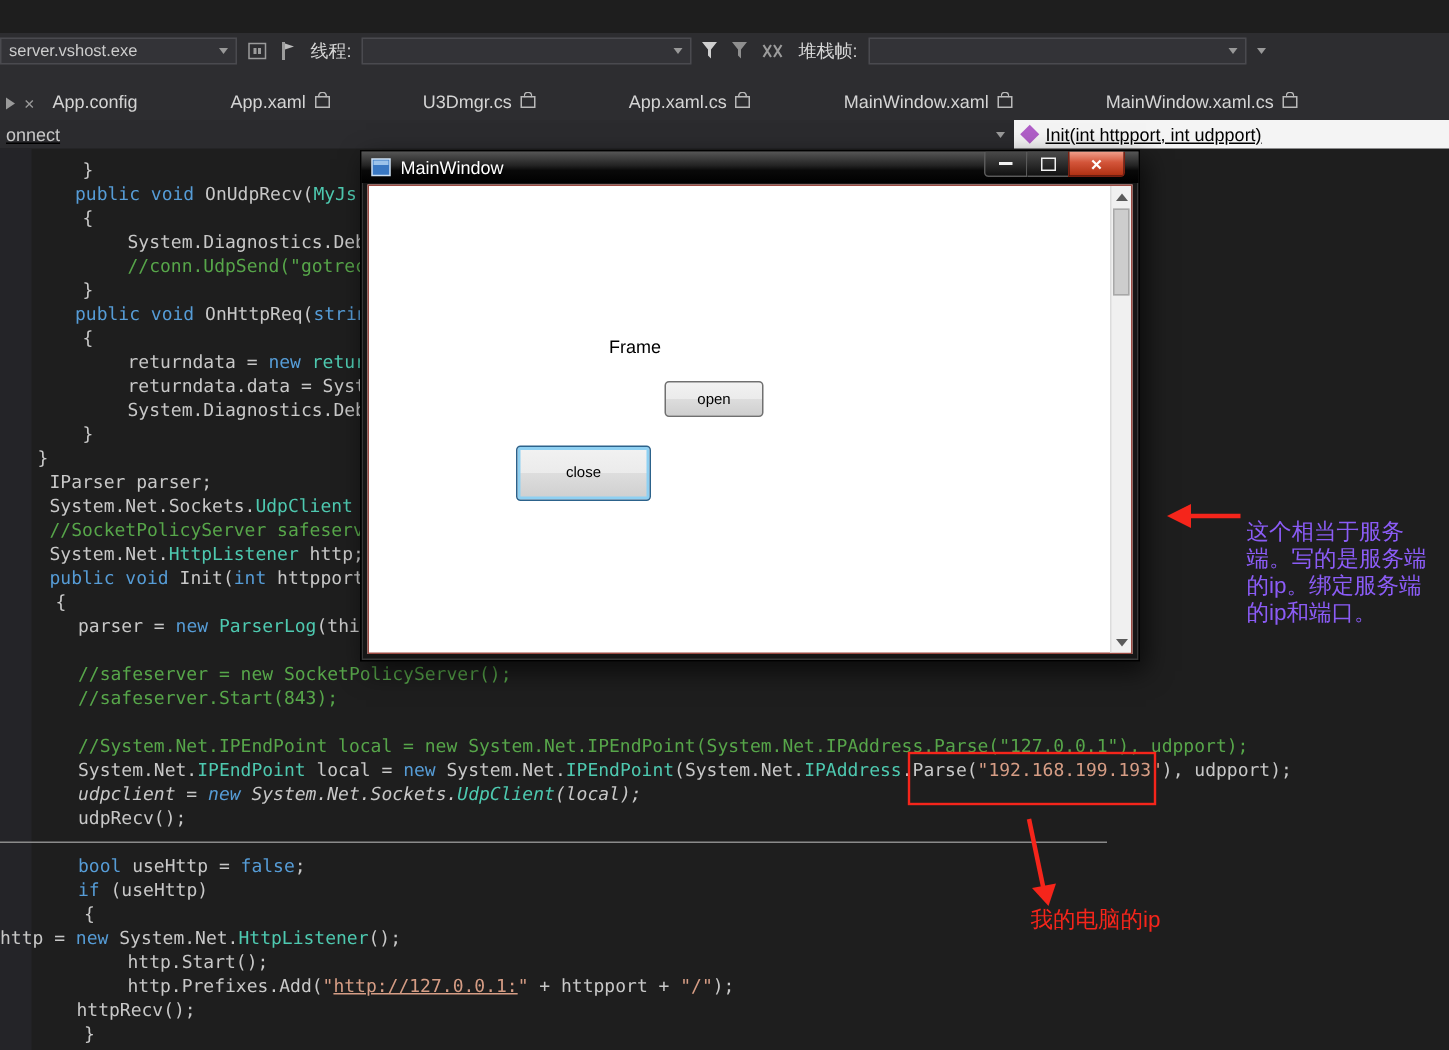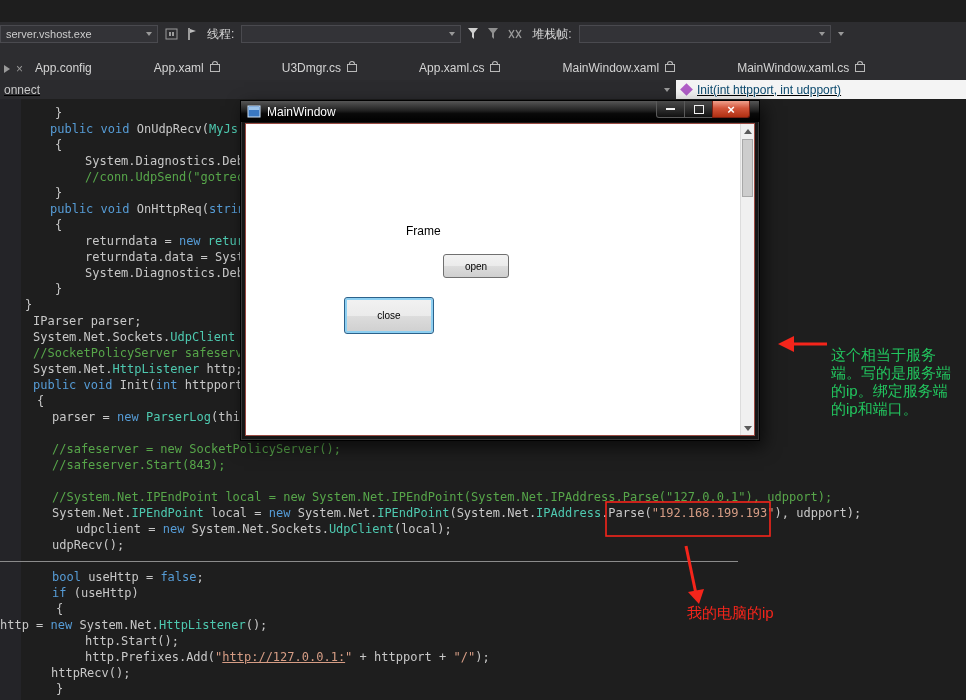--- a/index.html
+++ b/index.html
@@ -23,21 +23,21 @@
   
   #tabbar{position:absolute;top:46px;left:0;right:0;height:34px;display:flex;align-items:flex-end;z-index:5;}
   #tabwell-icons{display:flex;align-items:center;gap:6px;padding:0 4px 5px 4px;color:#9a9a9a;}
   .tab{display:inline-flex;align-items:center;height:24px;padding:0 8px;margin-right:46px;color:#d4d4d4;font-size:12px;white-space:nowrap;}
   .lock{width:8px;height:6px;border:1px solid #b9b9b9;position:relative;margin-left:6px;display:inline-block;}
   .lock::before{content:'';position:absolute;top:-4px;left:1px;width:4px;height:3px;border:1px solid #b9b9b9;border-bottom:none;border-radius:3px 3px 0 0;}
   
   #navbar{position:absolute;top:80px;left:0;right:0;height:19px;display:flex;background:#2b2b2e;z-index:5;text-decoration:underline;}
   .nav-left{flex:1;display:flex;align-items:center;color:#c8c8c8;font-size:12px;padding:0 6px 0 4px;}
   .nav-left .caret{margin-left:auto;}
-  .nav-right{width:290px;background:#f4f4f4;display:flex;align-items:center;gap:6px;padding-left:6px;color:#0c4a6e;font-size:12px;box-sizing:border-box;}
+  .nav-right{width:290px;background:#f4f4f4;display:flex;align-items:center;gap:6px;padding-left:6px;color:#000000;font-size:12px;box-sizing:border-box;}
   .method-ico{width:9px;height:9px;background:#b05ec7;transform:rotate(45deg);display:inline-block;}
   
   #editor{position:absolute;top:99px;left:0;right:0;bottom:0;background:#1e1e1e;overflow:hidden;}
   #margin-strip{position:absolute;left:0;top:0;bottom:0;width:21px;background:#242428;}
   #code{position:absolute;left:0;top:0;right:0;bottom:0;padding-top:6px;
         font-family:"DejaVu Sans Mono",monospace;font-size:12px;line-height:16px;}
   .cl{height:16px;white-space:pre;}
   .pl{color:#c8c8c8}.kw{color:#569cd6}.ty{color:#4ec9b0}.st{color:#d69d85}.co{color:#57a64a}
   .su{color:#d69d85;text-decoration:underline;}
   #hrule{position:absolute;left:0;top:462px;width:738px;height:1px;background:#8b8b8b;}
@@ -63,21 +63,21 @@
           background:linear-gradient(#f2f2f2,#ebebeb 50%,#dddddd 50%,#cfcfcf);}
   #open-btn{left:197px;top:130px;width:64px;height:22px;}
   #close-btn{left:98px;top:173px;width:88px;height:35px;border:1px solid #2c628b;box-shadow:inset 0 0 0 2px #8ed0f2;border-radius:3px;}
   #dlg-scrollbar{position:absolute;right:0;top:0;bottom:0;width:13px;background:#f0f0f0;border-left:1px solid #dcdcdc;}
   .sb-arrow{position:absolute;left:0;width:13px;height:14px;display:flex;align-items:center;justify-content:center;}
   .tri-up{width:0;height:0;border-left:4px solid transparent;border-right:4px solid transparent;border-bottom:5px solid #5a5a5a;}
   .tri-down{width:0;height:0;border-left:4px solid transparent;border-right:4px solid transparent;border-top:5px solid #5a5a5a;}
   #sb-thumb{position:absolute;left:1px;top:15px;width:11px;height:58px;background:#cdcdcd;border:1px solid #a8a8a8;box-sizing:border-box;}
   
   #ann-svg{position:absolute;left:0;top:0;width:966px;height:700px;z-index:40;pointer-events:none;}
-  #server-note{position:absolute;left:831px;top:346px;z-index:40;color:#22c55e;font-size:15px;line-height:18px;pointer-events:none;}
+  #server-note{position:absolute;left:831px;top:346px;z-index:40;color:#8b5cf6;font-size:15px;line-height:18px;pointer-events:none;}
   #ip-note{position:absolute;left:687px;top:604px;z-index:40;color:#f5251b;font-size:15px;pointer-events:none;}
 </style>
 </head>
 <body>
 
 <div id="toolbar1" class="chrome">
   <span class="tbtn">
     <span class="mini-ico">
       <svg width="13" height="14">
           <rect x="1" y="1" width="10" height="12" fill="#e8e8e8"></rect>
@@ -389,21 +389,21 @@
       <div class="cl" style="padding-left: 33px;"><span class="pl">System.Net.</span><span class="ty">HttpListener</span><span class="pl"> http;</span></div>
       <div class="cl" style="padding-left: 33px;"><span class="kw">public void </span><span class="pl">Init(</span><span class="kw">int</span><span class="pl"> httpport,</span></div>
       <div class="cl" style="padding-left: 37px;"><span class="pl">{</span></div>
       <div class="cl" style="padding-left: 52px;"><span class="pl">parser = </span><span class="kw">new </span><span class="ty">ParserLog</span><span class="pl">(this</span></div>
       <div class="cl" style="padding-left: 0px;"></div>
       <div class="cl" style="padding-left: 52px;"><span class="co">//safeserver = new SocketPolicyServer();</span></div>
       <div class="cl" style="padding-left: 52px;"><span class="co">//safeserver.Start(843);</span></div>
       <div class="cl" style="padding-left: 0px;"></div>
       <div class="cl" style="padding-left: 52px;"><span class="co">//System.Net.IPEndPoint local = new System.Net.IPEndPoint(System.Net.IPAddress.Parse("127.0.0.1"), udpport);</span></div>
       <div class="cl" style="padding-left: 52px;"><span class="pl">System.Net.</span><span class="ty">IPEndPoint</span><span class="pl"> local = </span><span class="kw">new </span><span class="pl">System.Net.</span><span class="ty">IPEndPoint</span><span class="pl">(System.Net.</span><span class="ty">IPAddress</span><span class="pl">.Parse(</span><span class="st">"192.168.199.193"</span><span class="pl">), udpport);</span></div>
-      <div class="cl" style="padding-left: 76px;"><span class="pl">udpclient = </span><span class="kw">new </span><span class="pl">System.Net.Sockets.</span><span class="ty">UdpClient</span><span class="pl">(local);</span></div>
+      <div class="cl" style="padding-left: 52px; font-style: italic;"><span class="pl">udpclient = </span><span class="kw">new </span><span class="pl">System.Net.Sockets.</span><span class="ty">UdpClient</span><span class="pl">(local);</span></div>
       <div class="cl" style="padding-left: 52px;"><span class="pl">udpRecv();</span></div>
       <div class="cl" style="padding-left: 0px;"></div>
       <div class="cl" style="padding-left: 52px;"><span class="kw">bool </span><span class="pl">useHttp = </span><span class="kw">false</span><span class="pl">;</span></div>
       <div class="cl" style="padding-left: 52px;"><span class="kw">if </span><span class="pl">(useHttp)</span></div>
       <div class="cl" style="padding-left: 56px;"><span class="pl">{</span></div>
       <div class="cl" style=""><span class="pl">http = </span><span class="kw">new </span><span class="pl">System.Net.</span><span class="ty">HttpListener</span><span class="pl">();</span></div>
       <div class="cl" style="padding-left: 85px;"><span class="pl">http.Start();</span></div>
       <div class="cl" style="padding-left: 85px;"><span class="pl">http.Prefixes.Add(</span><span class="st">"</span><span class="su">http://127.0.0.1:</span><span class="st">"</span><span class="pl"> + httpport + </span><span class="st">"/"</span><span class="pl">);</span></div>
       <div class="cl" style="padding-left: 51px;"><span class="pl">httpRecv();</span></div>
       <div class="cl" style="padding-left: 56px;"><span class="pl">}</span></div>

